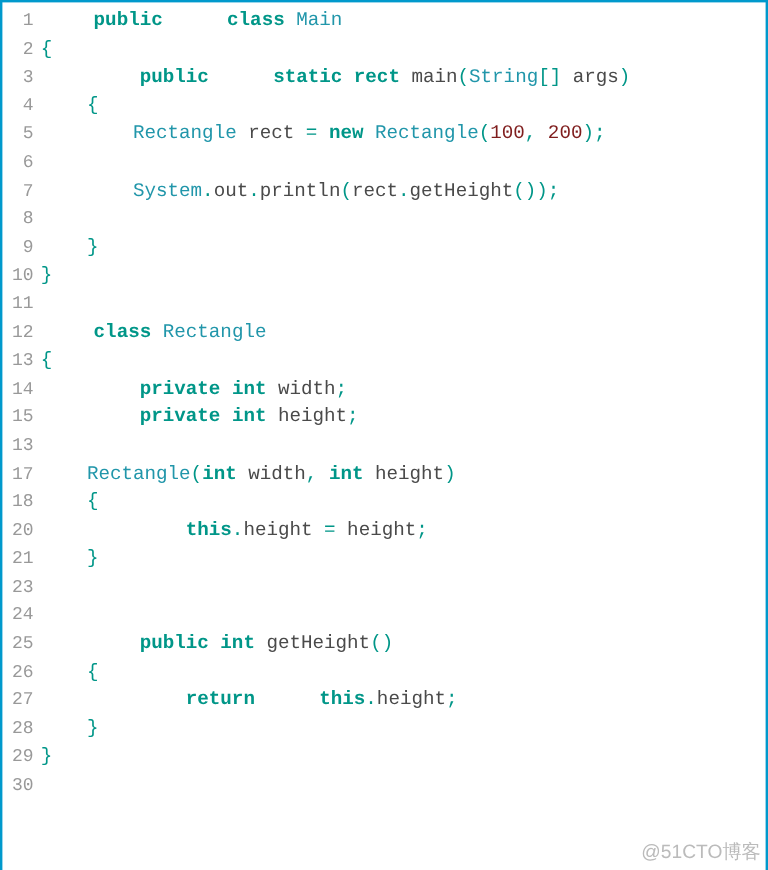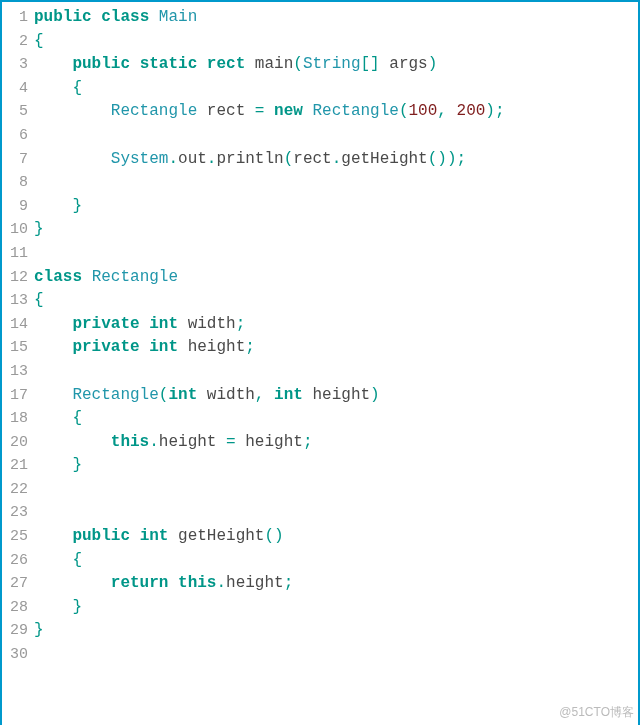--- a/index.html
+++ b/index.html
@@ -34,31 +34,31 @@
     color: #999;
     padding-right: 6px;
     font-size: 15px;
     user-select: none;
     flex-shrink: 0;
   }
   .code {
     flex: 1;
     color: #4a4a4a;
   }
-  .kw   { color: #009688; font-weight: bold; }   
+  .kw   { color: #009688; font-weight: bold; margin-left: 44px; }   
   .kw2  { color: #009688; font-weight: bold; }   
   .type { color: #2196aa; }
   .num  { color: #7f1d1d; }                      
   .punc { color: #009688; }
   .watermark {
     position: absolute;
     bottom: 4px;
     right: 6px;
     font-family: sans-serif;
-    font-size: 12px;
+    font-size: 16px;
     color: #bbb;
   }
 </style>
 </head>
 <body>
 
 <div class="frame">
   <div id="code-container">
       <div class="line"><span class="gutter">1</span><span class="code"><span class="kw">public</span><span> </span><span class="kw">class</span><span> </span><span class="type">Main</span></span></div>
       <div class="line"><span class="gutter">2</span><span class="code"><span class="punc">{</span></span></div>
@@ -73,22 +73,22 @@
       <div class="line"><span class="gutter">11</span><span class="code"></span></div>
       <div class="line"><span class="gutter">12</span><span class="code"><span class="kw">class</span><span> </span><span class="type">Rectangle</span></span></div>
       <div class="line"><span class="gutter">13</span><span class="code"><span class="punc">{</span></span></div>
       <div class="line"><span class="gutter">14</span><span class="code"><span>    </span><span class="kw">private</span><span> </span><span class="kw2">int</span><span> width</span><span class="punc">;</span></span></div>
       <div class="line"><span class="gutter">15</span><span class="code"><span>    </span><span class="kw">private</span><span> </span><span class="kw2">int</span><span> height</span><span class="punc">;</span></span></div>
       <div class="line"><span class="gutter">13</span><span class="code"></span></div>
       <div class="line"><span class="gutter">17</span><span class="code"><span>    </span><span class="type">Rectangle</span><span class="punc">(</span><span class="kw2">int</span><span> width</span><span class="punc">,</span><span> </span><span class="kw2">int</span><span> height</span><span class="punc">)</span></span></div>
       <div class="line"><span class="gutter">18</span><span class="code"><span>    </span><span class="punc">{</span></span></div>
       <div class="line"><span class="gutter">20</span><span class="code"><span>        </span><span class="kw">this</span><span class="punc">.</span><span>height </span><span class="punc">=</span><span> height</span><span class="punc">;</span></span></div>
       <div class="line"><span class="gutter">21</span><span class="code"><span>    </span><span class="punc">}</span></span></div>
-      <div class="line"><span class="gutter">22</span><span class="code"></span></div>
       <div class="line"><span class="gutter">23</span><span class="code"></span></div>
+      <div class="line"><span class="gutter">24</span><span class="code"></span></div>
       <div class="line"><span class="gutter">25</span><span class="code"><span>    </span><span class="kw">public</span><span> </span><span class="kw2">int</span><span> getHeight</span><span class="punc">()</span></span></div>
       <div class="line"><span class="gutter">26</span><span class="code"><span>    </span><span class="punc">{</span></span></div>
       <div class="line"><span class="gutter">27</span><span class="code"><span>        </span><span class="kw">return</span><span> </span><span class="kw">this</span><span class="punc">.</span><span>height</span><span class="punc">;</span></span></div>
       <div class="line"><span class="gutter">28</span><span class="code"><span>    </span><span class="punc">}</span></span></div>
       <div class="line"><span class="gutter">29</span><span class="code"><span class="punc">}</span></span></div>
       <div class="line"><span class="gutter">30</span><span class="code"></span></div>
     </div>
 </div>
 
 <div class="watermark">@51CTO博客</div>

